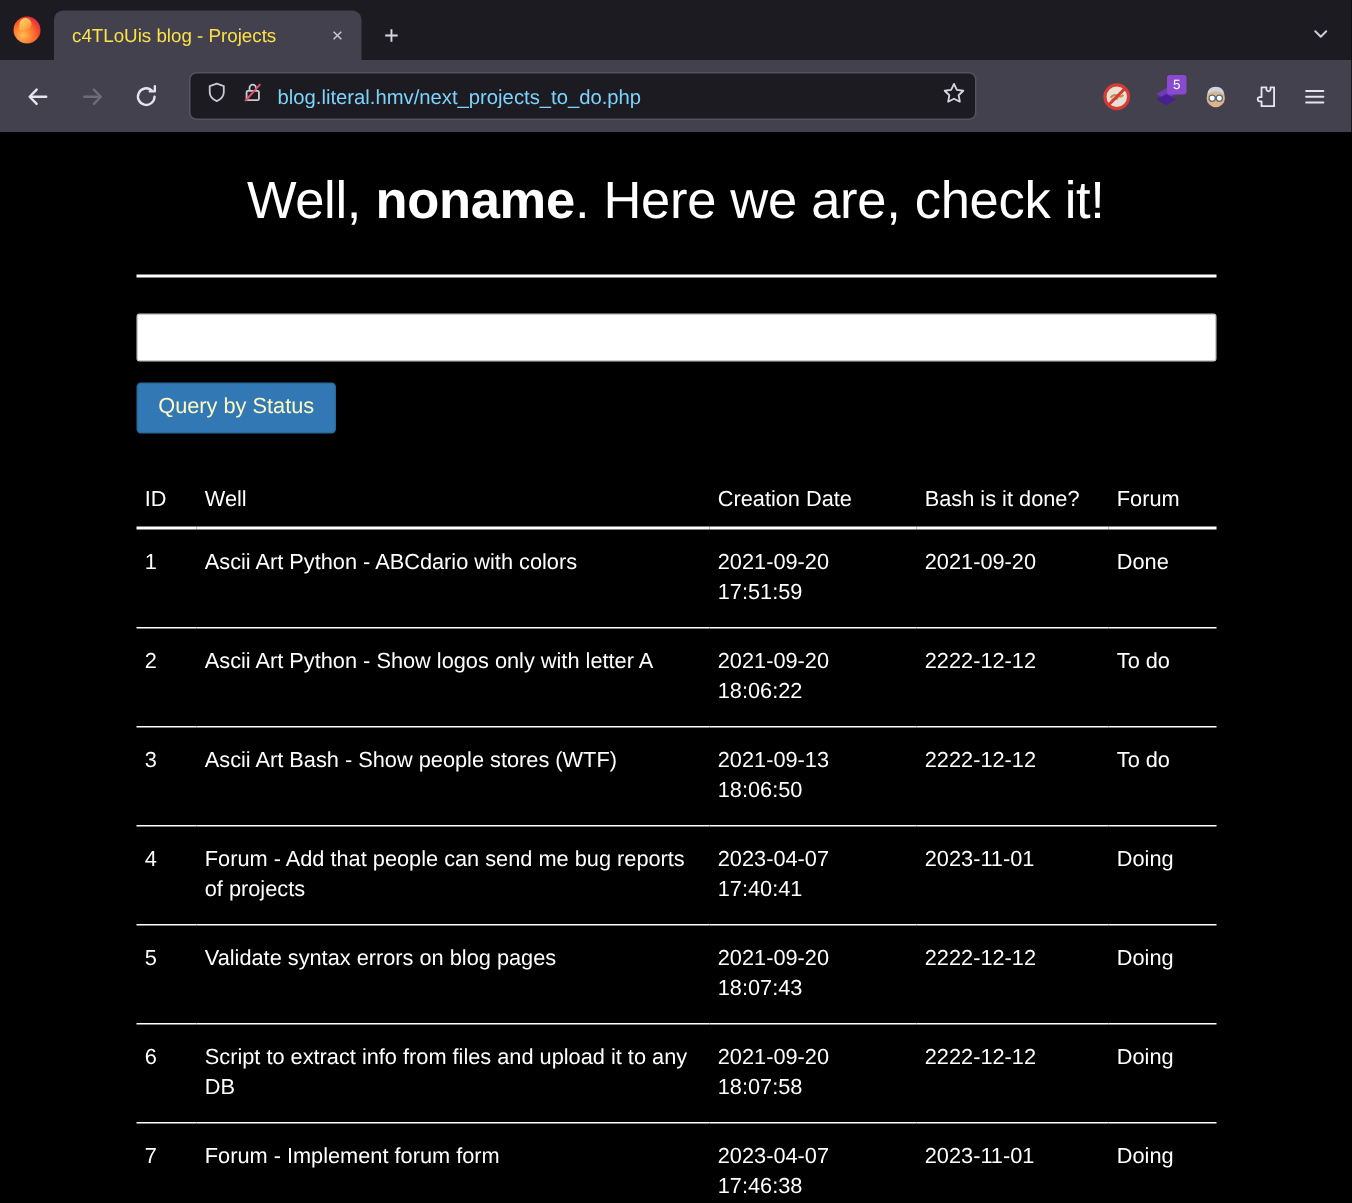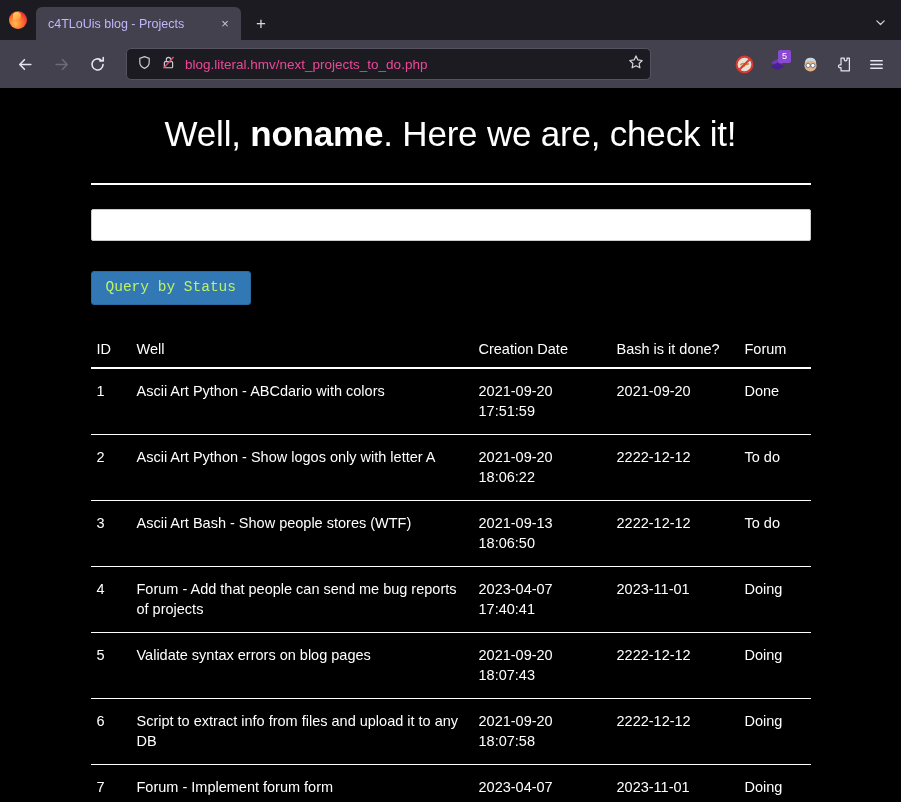--- a/index.html
+++ b/index.html
@@ -51,21 +51,21 @@
     max-width: 220px;
     margin-bottom: 0;
     background: #42414d;
     border-radius: 6px 6px 0 0;
     display: flex;
     align-items: center;
     padding: 0 6px 0 12px;
     gap: 6px;
   }
   #tab-title {
-    color: #c4b5fd;
+    color: #fde047;
     font-size: 12.5px;
     white-space: nowrap;
     overflow: hidden;
     text-overflow: ellipsis;
     flex: 1 1 auto;
   }
   #tab-close {
     width: 20px; height: 20px;
     flex: 0 0 20px;
     display: flex; align-items: center; justify-content: center;
@@ -111,21 +111,21 @@
     background: #1c1b22;
     border: 1px solid #54535f;
     border-radius: 5px;
     display: flex;
     align-items: center;
     padding: 0 6px 0 10px;
     gap: 9px;
   }
   #urlbar-text {
     flex: 1 1 auto;
-    color: #ec4899;
+    color: #7dd3fc;
     font-size: 13.5px;
     white-space: nowrap;
     overflow: hidden;
     text-overflow: ellipsis;
   }
   #toolbar-right {
     margin-left: auto;
     display: flex;
     align-items: center;
     gap: 3px;
@@ -189,27 +189,27 @@
     background: #ffffff;
     border: 1px solid #cccccc;
     border-radius: 2px;
     padding: 4px 8px;
     color: #111111;
     font-family: "Liberation Sans", sans-serif;
     font-size: 14px;
     outline: none;
   }
   #query-submit {
-    margin-top: 30px;
+    margin-top: 14px;
     background: #3178b5;
-    color: #bef264;
+    color: #fef9c3;
     border: 1px solid #2a6a9f;
     border-radius: 3px;
     padding: 8px 14px;
-    font-family: Liberation Mono, monospace;
+    font-family: Liberation Sans, sans-serif;
     font-size: 14.5px;
     line-height: 1.1;
     cursor: pointer;
   }
 
   
   #projects-table {
     width: 100%;
     border-collapse: collapse;
     margin-top: 28px;

